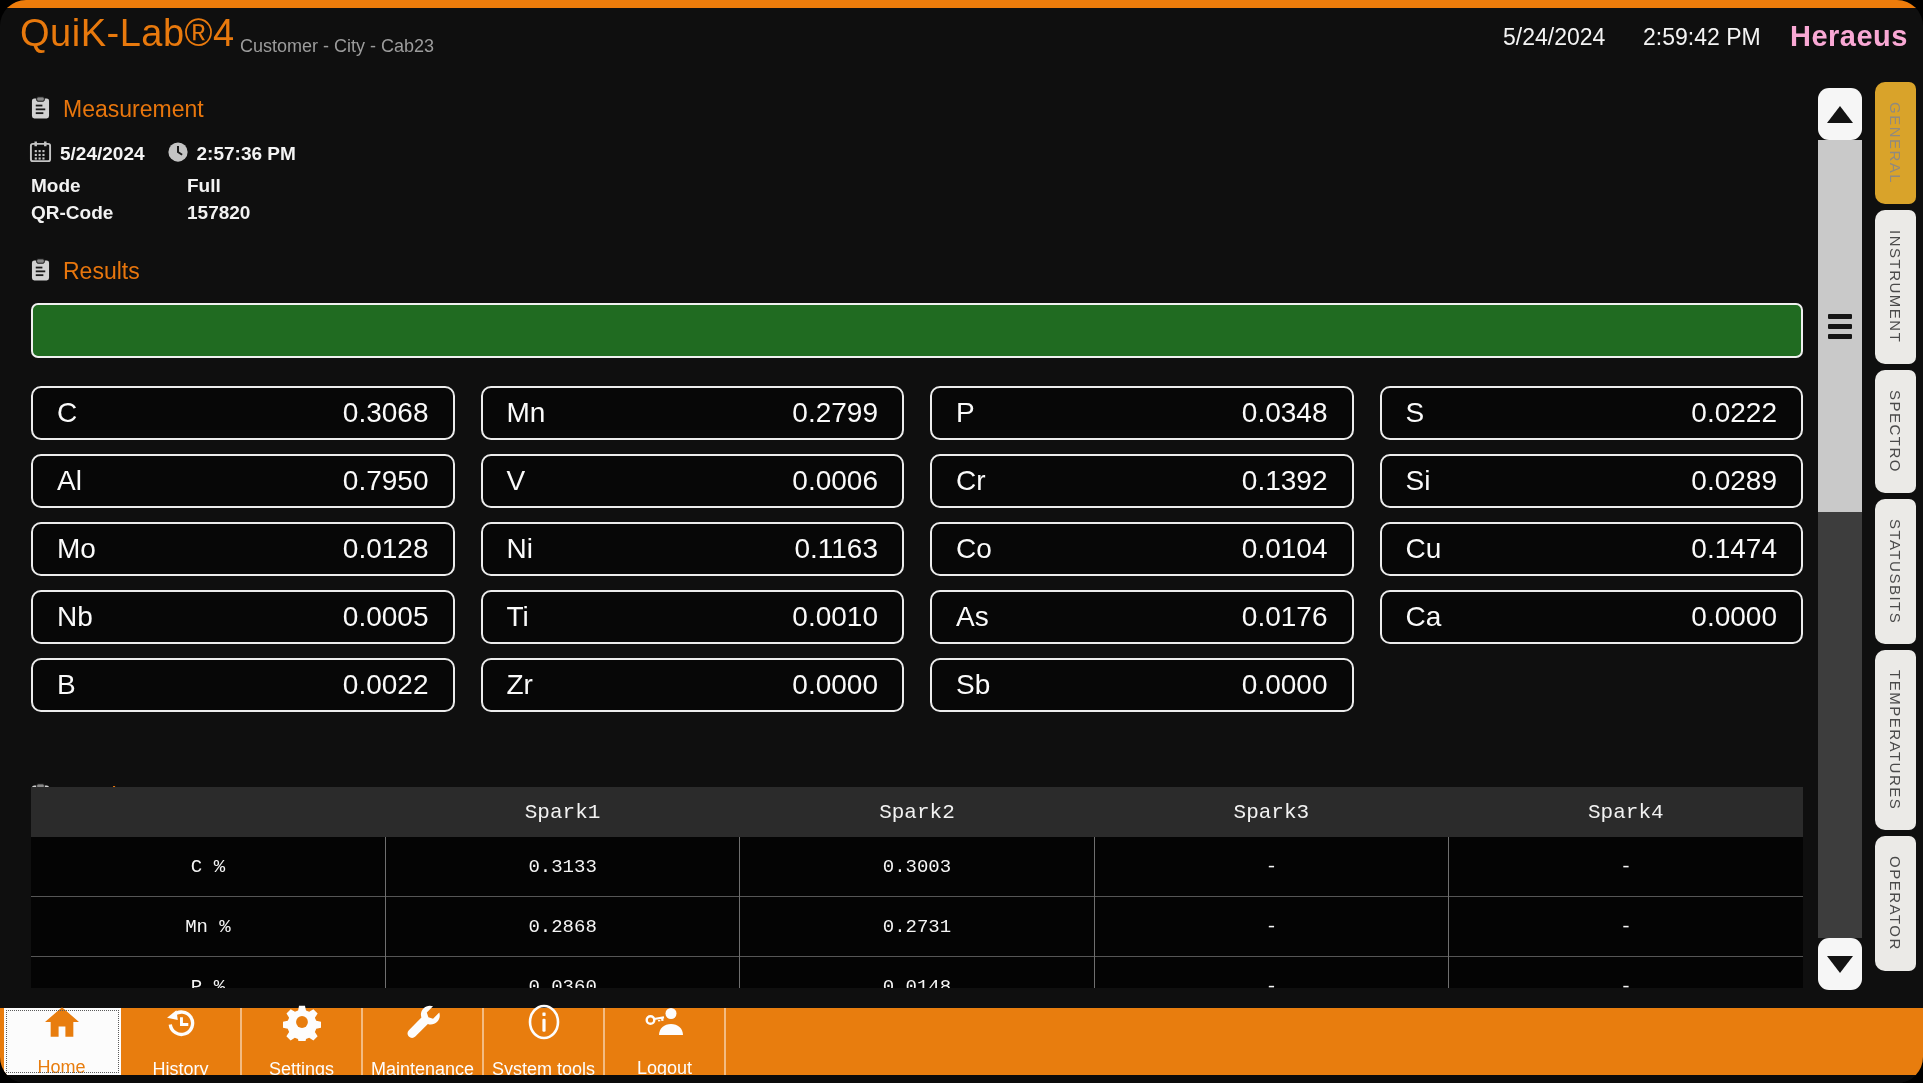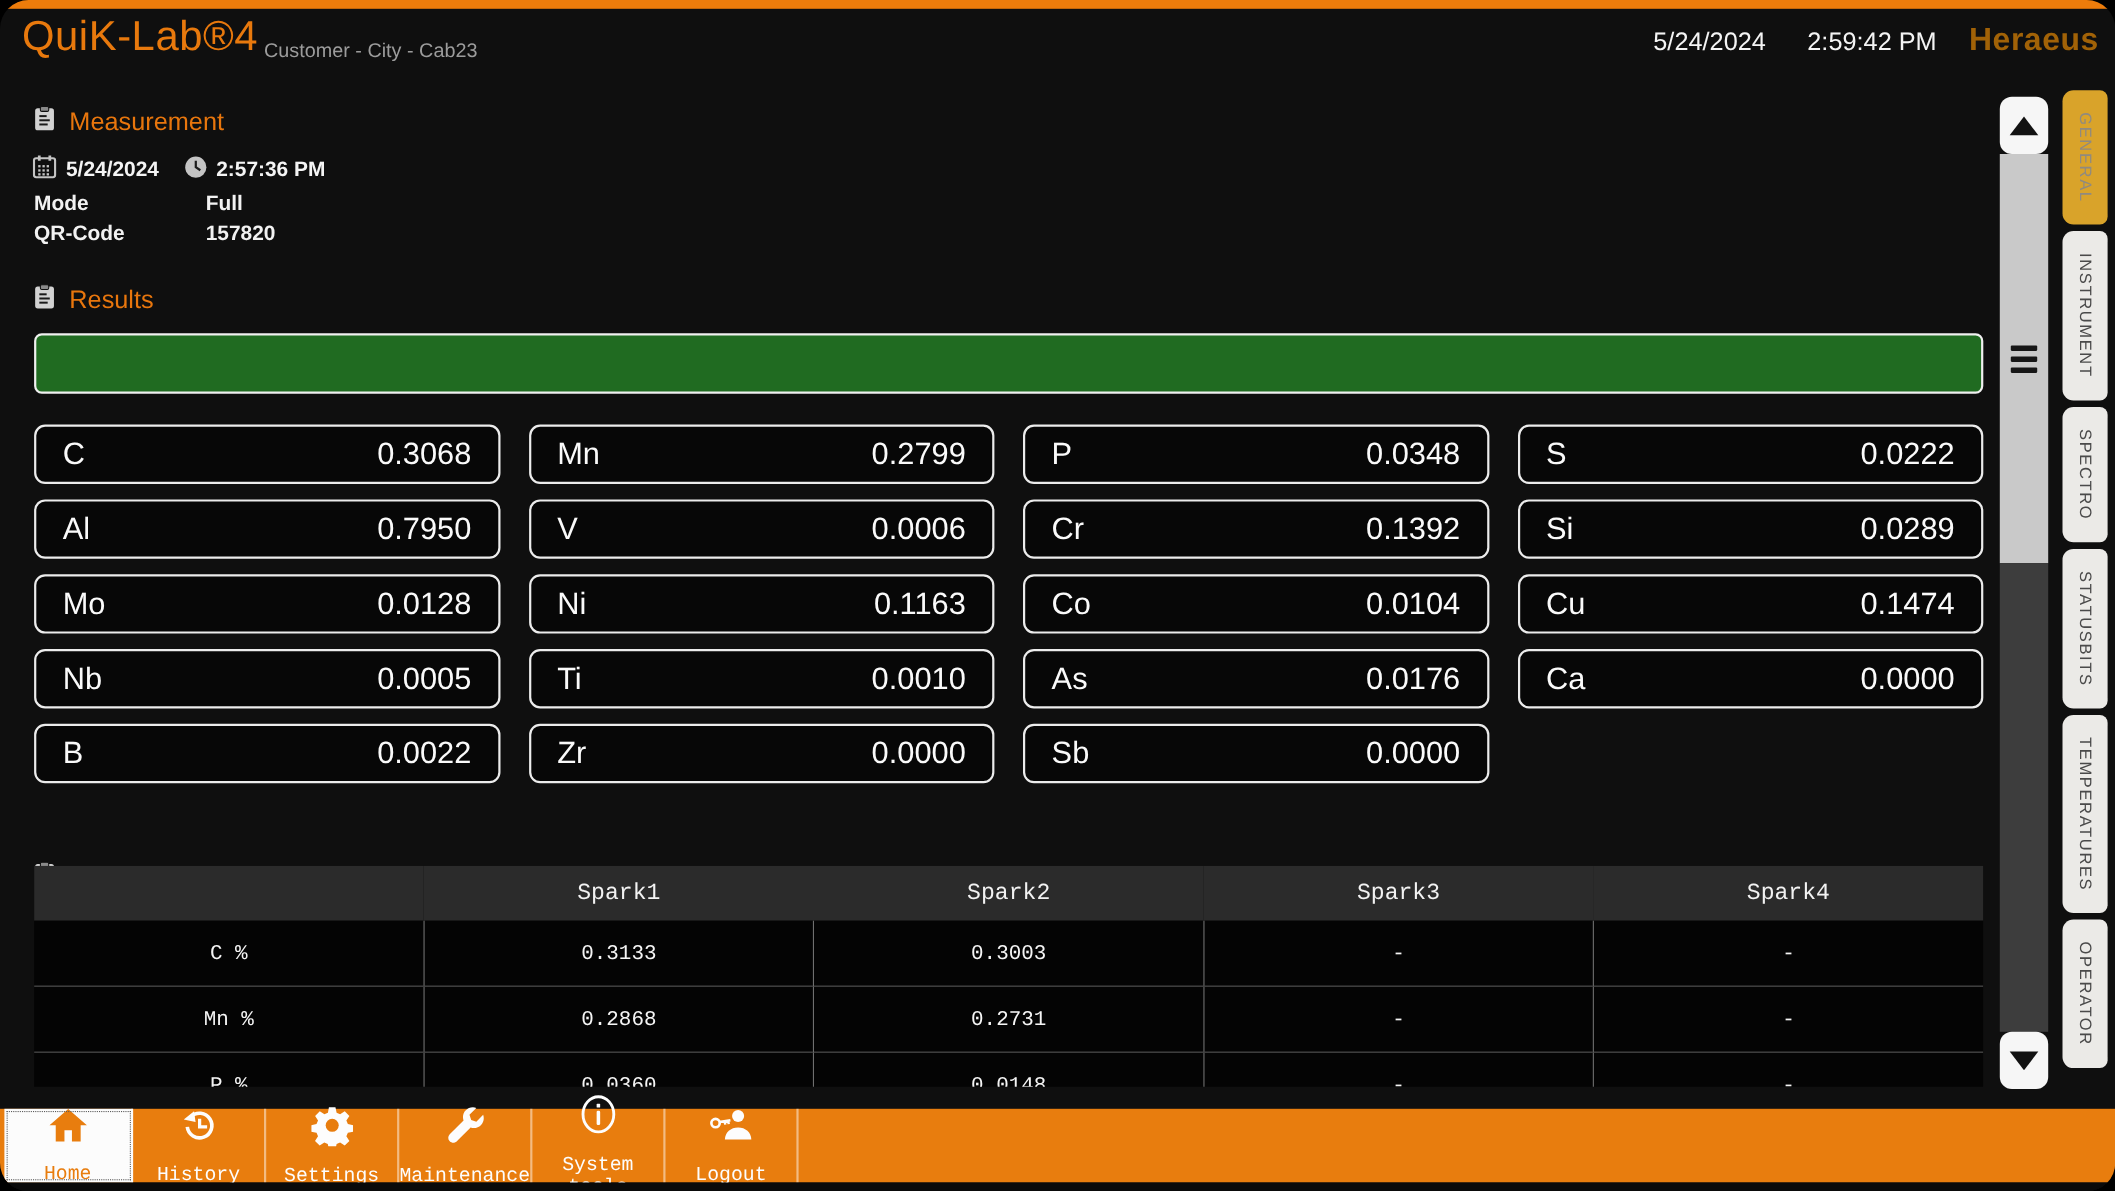--- a/index.html
+++ b/index.html
@@ -5,21 +5,21 @@
   html,body{margin:0;padding:0;background:#000;}
   .screen{position:relative;width:1923px;height:1083px;background:#0f0f0f;overflow:hidden;
           font-family:"Liberation Sans",sans-serif;color:#fff;border-radius:26px;}
   
   .top-strip{position:absolute;left:0;top:0;width:100%;height:8px;background:#ED7C0B;}
   
   .app-title{position:absolute;left:20px;top:12px;font-size:38px;color:#E8790D;letter-spacing:.5px;}
   .app-subtitle{position:absolute;left:240px;top:36px;font-size:18px;color:#9c9c9c;}
   .hdr-date{position:absolute;left:1503px;top:24px;font-size:23px;color:#f4f4f4;}
   .hdr-time{position:absolute;left:1643px;top:24px;font-size:23px;color:#f4f4f4;}
-  .hdr-brand{position:absolute;left:1790px;top:20px;font-size:29px;font-weight:600;color:#a16207;letter-spacing:.5px;}
+  .hdr-brand{position:absolute;left:1790px;top:20px;font-size:29px;font-weight:600;color:#f9a8d4;letter-spacing:.5px;}
   
   .section-title{position:absolute;left:31px;display:flex;align-items:center;gap:13px;}
   .section-title .txt{font-size:23px;color:#E8760D;}
   .st-measurement{top:96px;} .st-results{top:258px;} .st-sparks{top:751px;margin-top:32px;}
   .meas-dt{position:absolute;left:29px;top:140px;display:flex;align-items:center;gap:8px;
            font-size:19px;font-weight:700;color:#f4f4f4;}
   .meas-dt .gap{width:6px;}
   .kv{position:absolute;left:31px;display:flex;font-size:19px;color:#f2f2f2;}
   .kv .k{width:156px;font-weight:700;}
   .kv .v{font-weight:600;}
@@ -57,21 +57,21 @@
   .side-tabs{position:absolute;top:82px;right:7px;display:flex;flex-direction:column;gap:6px;align-items:flex-end;}
   .tab{writing-mode:vertical-rl;text-orientation:mixed;background:#EBEAE7;color:#4a4a4a;
        font-size:15px;letter-spacing:1.5px;padding:20px 12px;border-radius:10px 7px 7px 10px;
        text-align:center;line-height:17px;}
   .tab.active{background:#D9A32A;color:#8f8a80;}
   
   .bottom-bar{position:absolute;left:0;top:1008px;width:1923px;height:67px;background:#E87D0E;}
   .nav-row{position:absolute;left:4px;top:0;height:67px;display:flex;}
   .nav-btn{width:121px;height:67px;display:flex;flex-direction:column;align-items:center;
            justify-content:center;gap:18px;color:#fdfdfd;font-size:18px;box-sizing:border-box;
-           border-right:2px solid rgba(255,255,255,.48);background:transparent;border-top:none;border-bottom:none;border-left:none;padding:0;font-family:Liberation Mono, monospace;}
+           border-right:2px solid rgba(255,255,255,.48);background:transparent;border-top:none;border-bottom:none;border-left:none;padding:0;}
   .nav-btn .ic{height:38px;display:flex;align-items:flex-end;justify-content:center;}
   .nav-btn.active{width:117px;background:#fcfcfc;color:#E87D0E;outline:1px dotted #5a5a5a;outline-offset:-3px;}
   .bottom-edge{position:absolute;left:0;top:1075px;width:100%;height:8px;background:#0a0a0a;}
 </style>
 </head>
 <body>
 
 <div class="screen">
   <div class="top-strip"></div>
 

